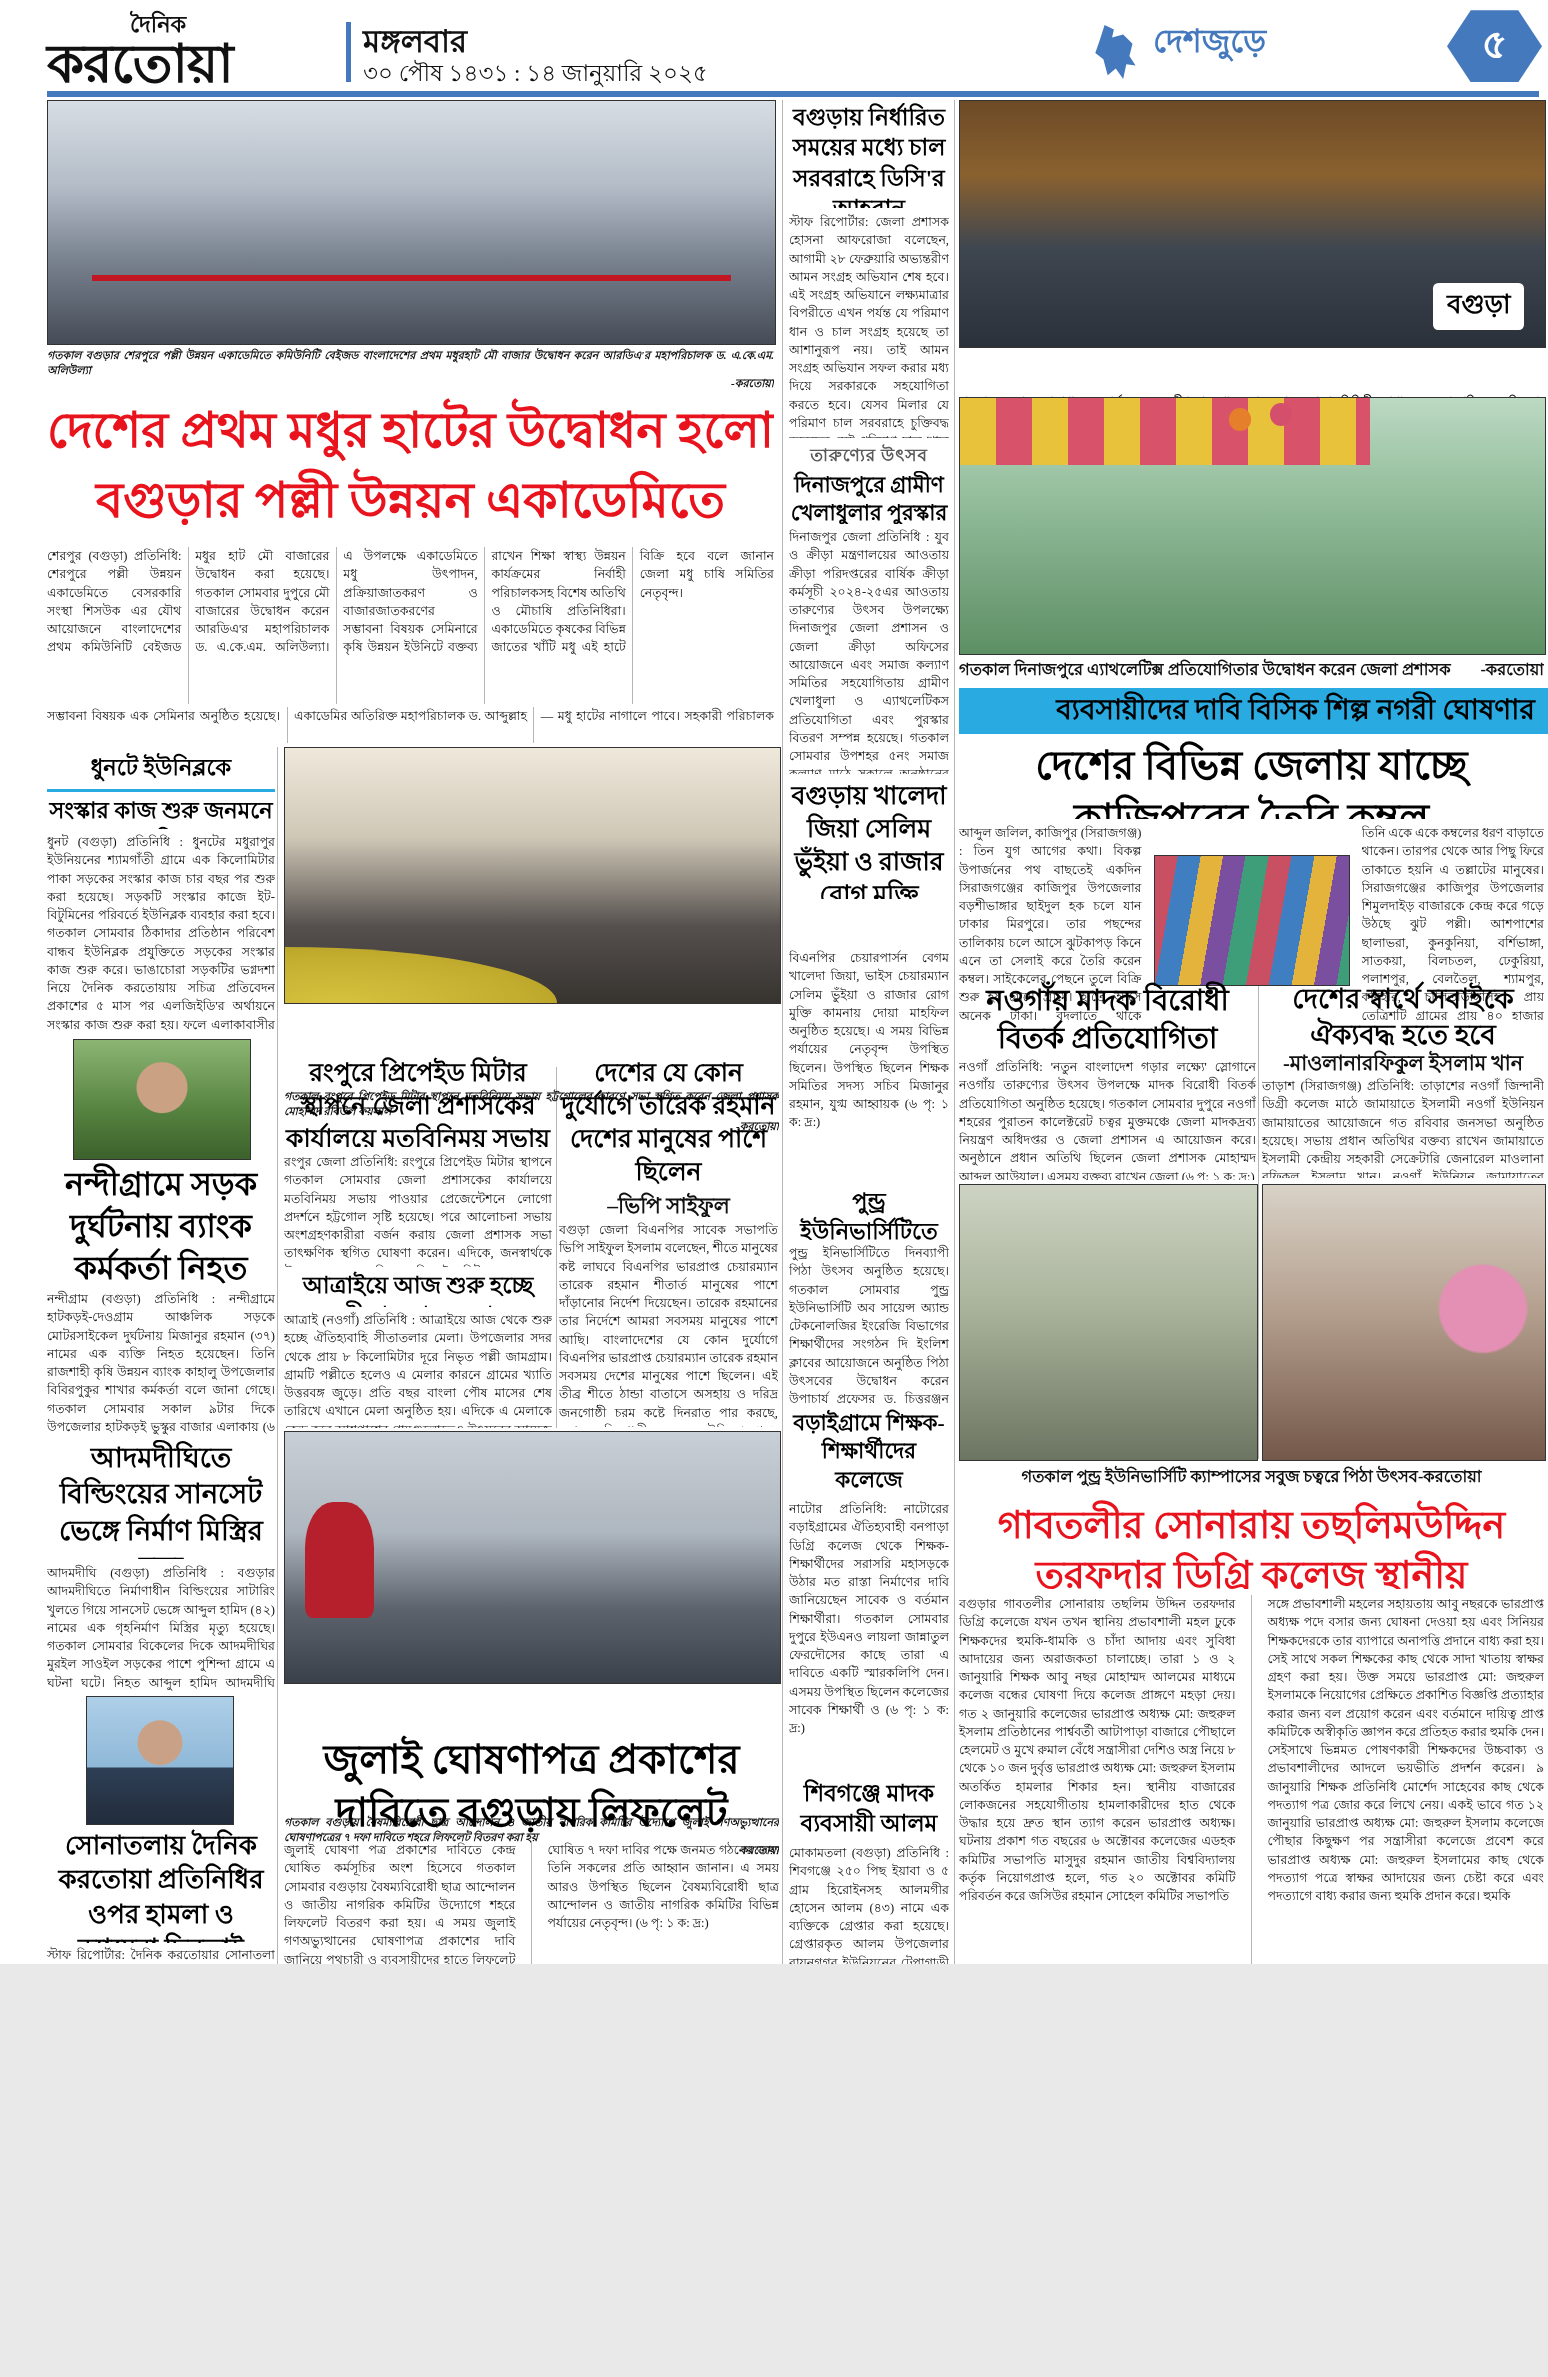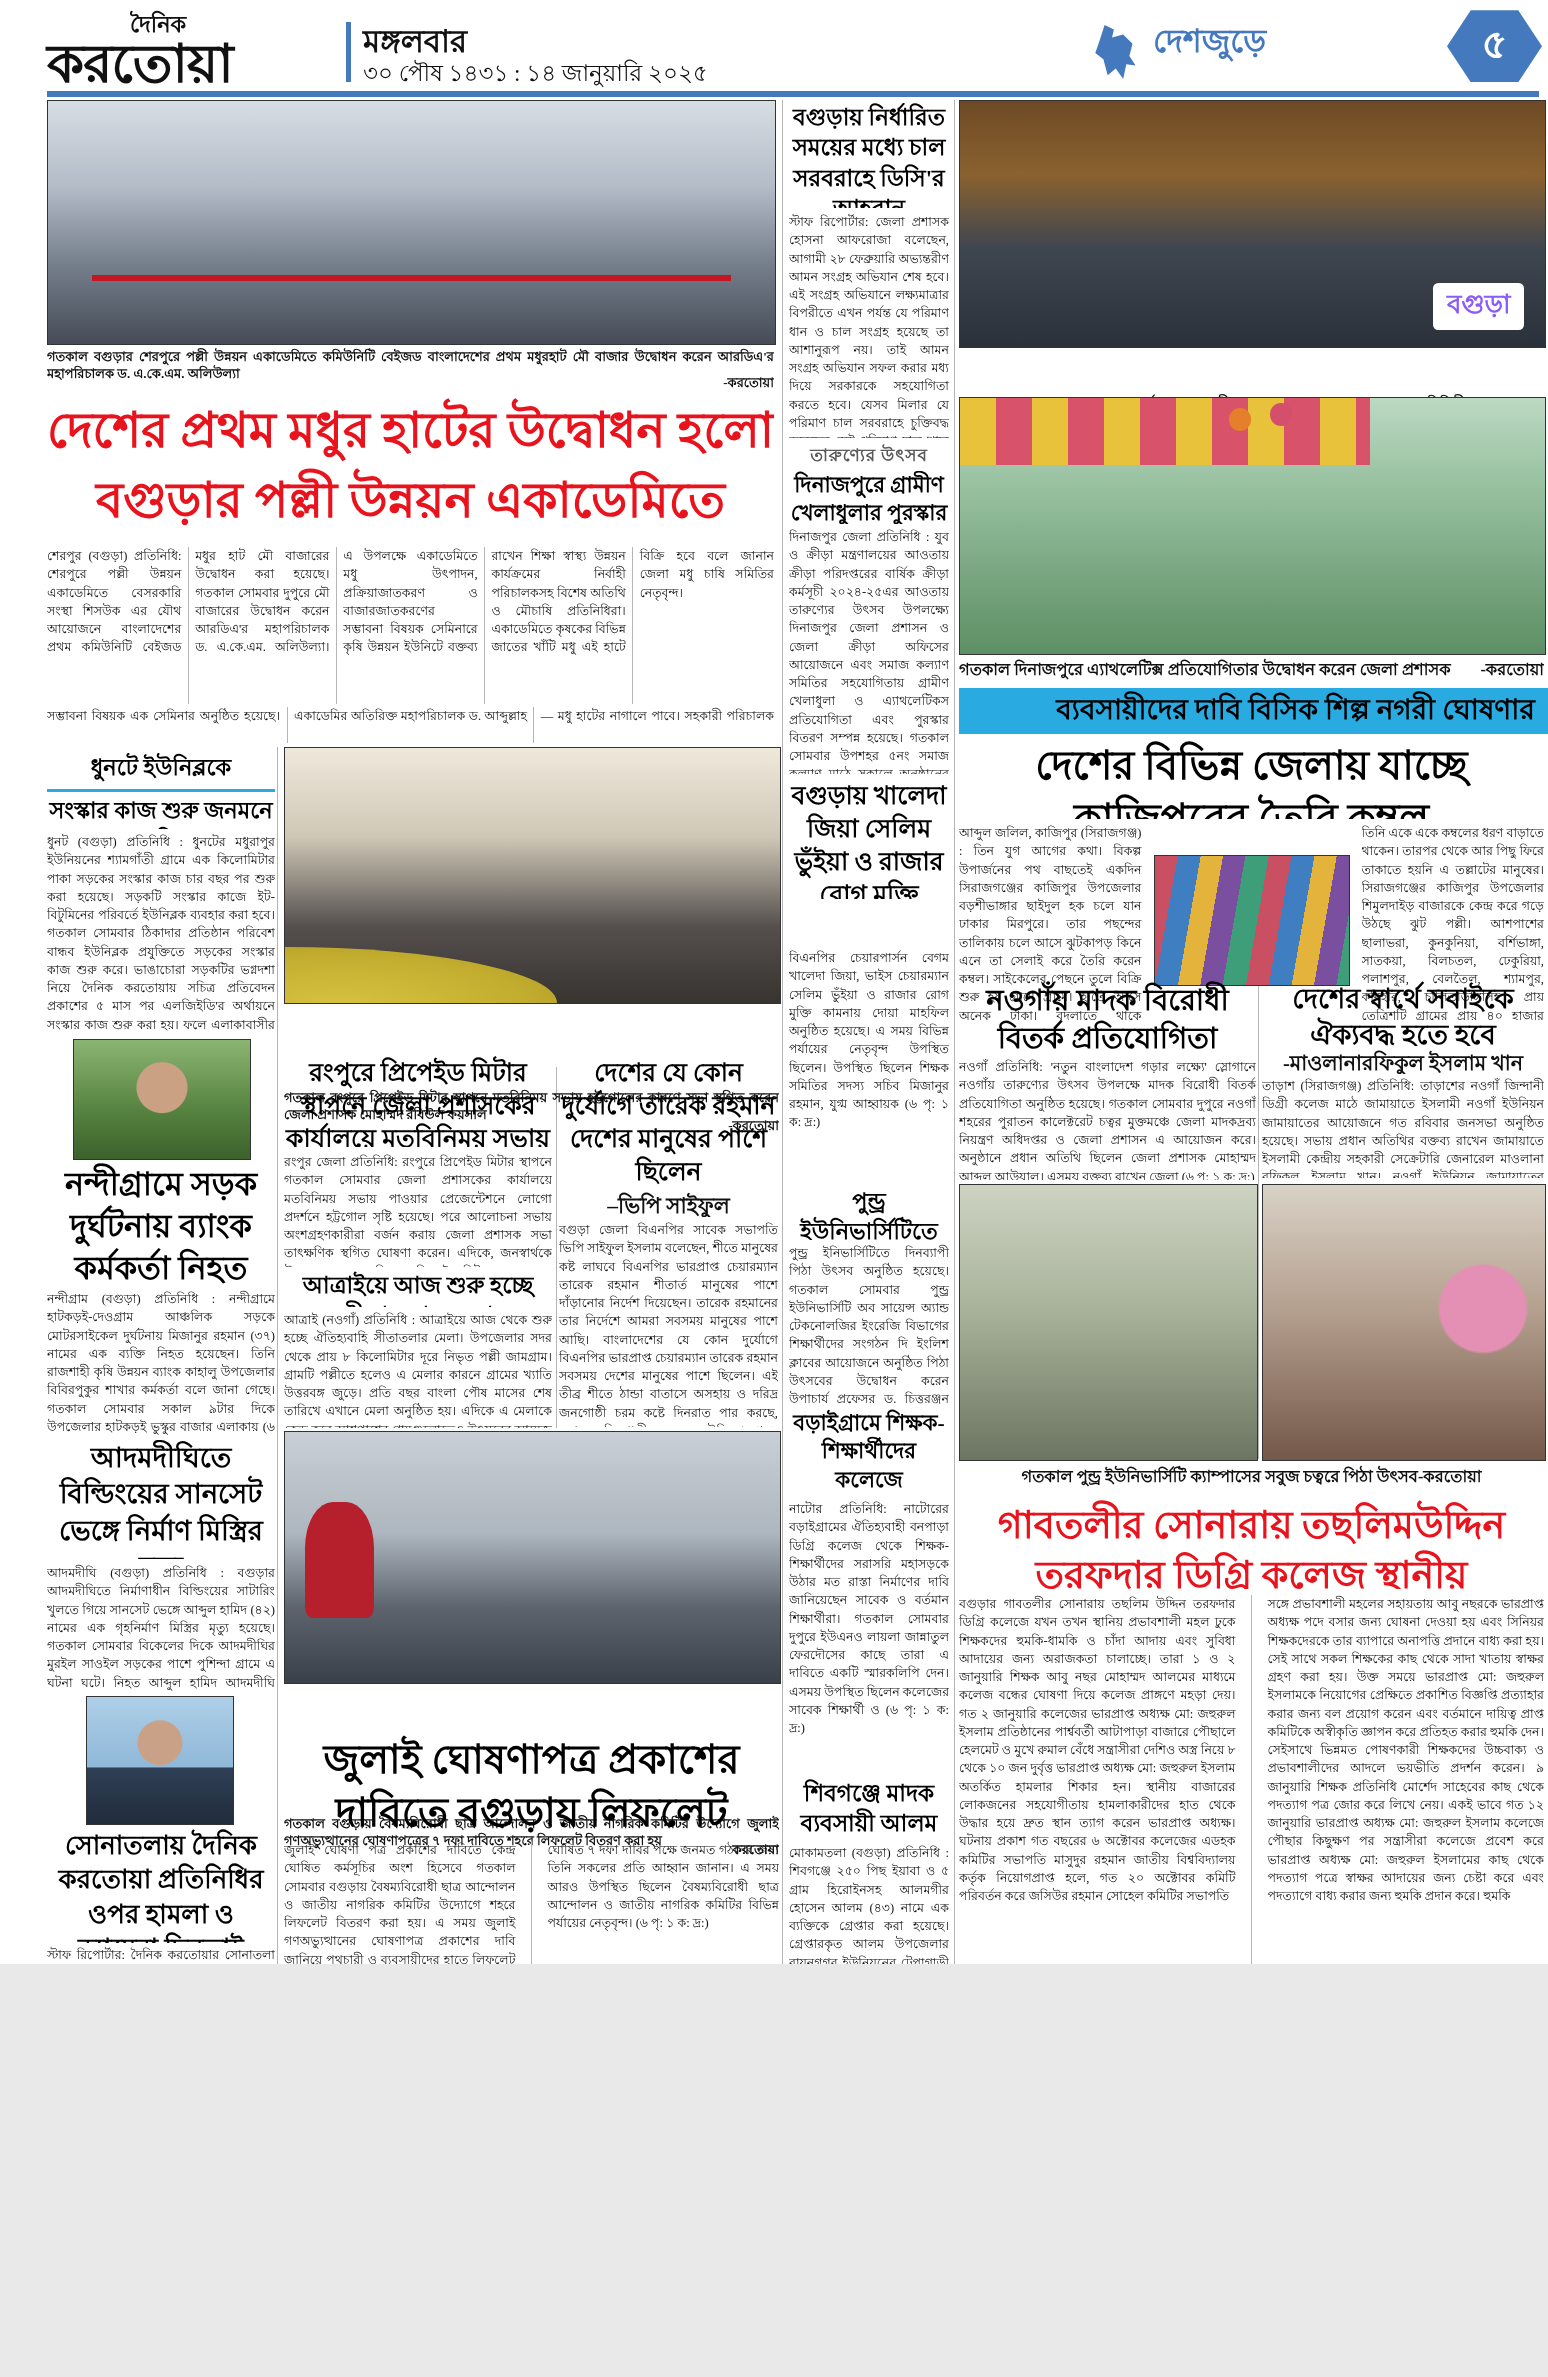--- a/index.html
+++ b/index.html
@@ -4,21 +4,21 @@
 <style>
   html,body{margin:0;padding:0;background:#e9e9e9;}
   #page{position:relative;width:1548px;height:1964px;background:#ffffff;margin:0 auto;
         font-family:"Liberation Serif","DejaVu Serif",serif;color:#111;overflow:hidden;}
   .abs{position:absolute;}
   .hl{font-weight:bold;text-align:center;line-height:1.32;color:#000;overflow:hidden;}
   .hl.red{color:#e8131c;}
   .body-txt{font-size:12.5px;line-height:1.46;text-align:justify;overflow:hidden;}
   .cols5{column-count:5;column-gap:13.8px;column-rule:0.9px solid #b5b5b5;}
   .cols3{column-count:3;column-gap:13.8px;column-rule:0.9px solid #b5b5b5;}
-  .caption{font-weight:bold;font-size:13px;line-height:1.32;text-align:justify;position:relative;overflow:hidden;}
+  .caption{font-weight:bold;font-size:11px;line-height:1.32;text-align:justify;position:relative;overflow:hidden;font-style:italic;}
   .caption .credit{position:absolute;right:0;bottom:0;background:#fff;padding-left:8.6px;}
   .caption-line{display:flex;justify-content:space-between;font-weight:bold;font-size:16.3px;overflow:hidden;}
   .kicker{font-weight:bold;text-align:center;color:#5a5a5a;letter-spacing:0.9px;overflow:hidden;}
   .banner{background:#29abe2;color:#000;font-weight:bold;text-align:center;display:flex;align-items:center;justify-content:center;overflow:hidden;}
   .byline{font-weight:bold;text-align:right;overflow:hidden;}
   .vrule{background:#b5b5b5;width:0.9px;}
   .ph{position:absolute;border:0.9px solid #333;overflow:hidden;background-color:#98a2ae;}
   .ph-crowd{background:linear-gradient(180deg,#d7dde4 0%,#b3bcc7 35%,#79828f 65%,#454c57 100%);}
   .ph-meeting{background:linear-gradient(180deg,#6d4a26 0%,#8a612f 30%,#3e4650 60%,#2b313a 100%);}
   .ph-festival{background:linear-gradient(180deg,#bcd9c2 0%,#9cc4a4 30%,#5d8f64 100%);}
@@ -26,21 +26,21 @@
   .ph-hall{background:linear-gradient(180deg,#efe9dc 0%,#cfc7b6 35%,#55504e 70%,#37332f 100%);}
   .ph-portrait-green{background:radial-gradient(circle at 50% 40%,#caa183 0%,#caa183 22%,rgba(0,0,0,0) 23%),linear-gradient(180deg,#8cb573 0%,#55823f 60%,#3c612c 100%);}
   .ph-portrait-blue{background:radial-gradient(circle at 50% 36%,#c9a186 0%,#c9a186 20%,rgba(0,0,0,0) 21%),linear-gradient(180deg,#aecfe8 0%,#8fb8d8 55%,#2e3f55 56%,#222c3c 100%);}
   .ph-street{background:linear-gradient(180deg,#c9cfd6 0%,#aeb6bf 40%,#5d646e 70%,#3a4049 100%);}
   .ph-pitha{background:linear-gradient(180deg,#cdd3c2 0%,#a9b39b 45%,#6c7561 100%);}
   .ph-women{background:radial-gradient(circle at 78% 45%,#e48fb4 0%,#e48fb4 16%,rgba(0,0,0,0) 17%),linear-gradient(180deg,#d8d2c6 0%,#b5a08f 45%,#74584a 100%);}
   .ph-showroom{background:linear-gradient(180deg,#f3f1ee 0%,#e3dfda 45%,#9aa0a8 100%);}
   .ph-flowers{background:radial-gradient(circle at 30% 80%,#d8433c 0%,#d8433c 9%,rgba(0,0,0,0) 10%),radial-gradient(circle at 55% 85%,#e7c53a 0%,#e7c53a 8%,rgba(0,0,0,0) 9%),linear-gradient(180deg,#e9e2d2 0%,#d9cfbc 40%,#6e6a62 100%);}
   .ph-banner-st{background:linear-gradient(180deg,#c4cad1 0%,#9aa1aa 45%,#555c66 100%);}
   .deco{position:absolute;}
-  .badge{position:absolute;right:20.6px;bottom:17px;background:#fff;color:#8b5cf6;font-weight:bold;
+  .badge{position:absolute;right:20.6px;bottom:17px;background:#fff;color:#000000;font-weight:bold;
          font-size:26px;padding:1.7px 13.8px;border-radius:5.2px;}
   .vert{writing-mode:vertical-rl;transform:rotate(180deg);font-size:13.8px;font-weight:bold;color:#333;}
   .brand-main{font-size:53px;font-weight:bold;letter-spacing:-0.9px;line-height:1;}
   .brand-top{font-size:22.4px;font-weight:bold;line-height:1;margin-left:83px;margin-bottom:1.7px;}
   .hex{clip-path:polygon(25% 0,75% 0,100% 50%,75% 100%,25% 100%,0 50%);background:#4579bd;
        display:flex;align-items:center;justify-content:center;color:#fff;font-weight:bold;font-size:40px;}
 </style>
 </head>
 <body>
 

